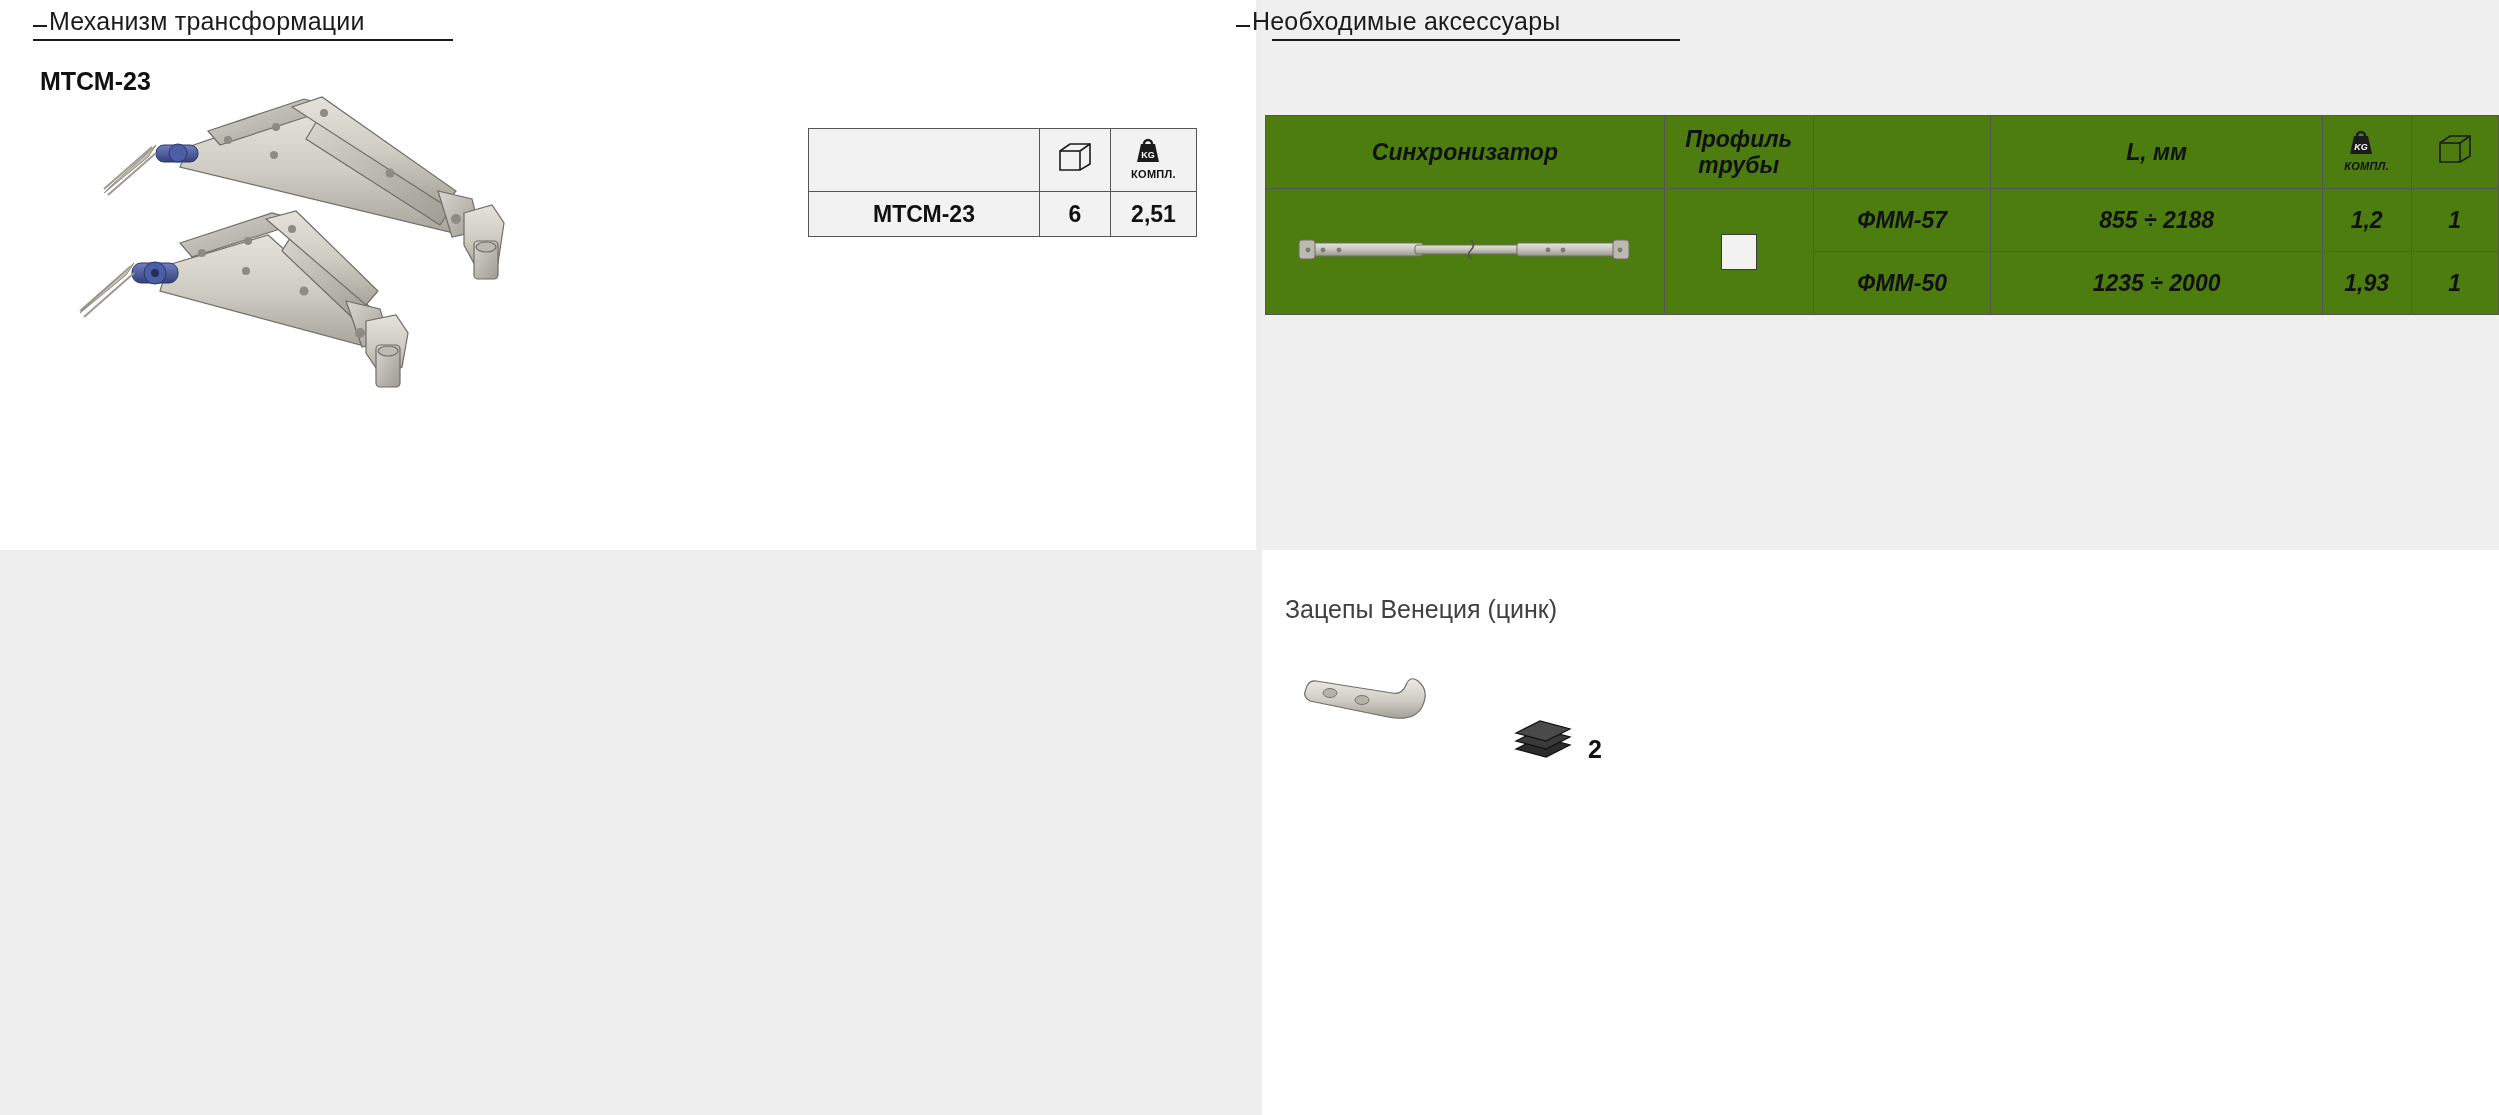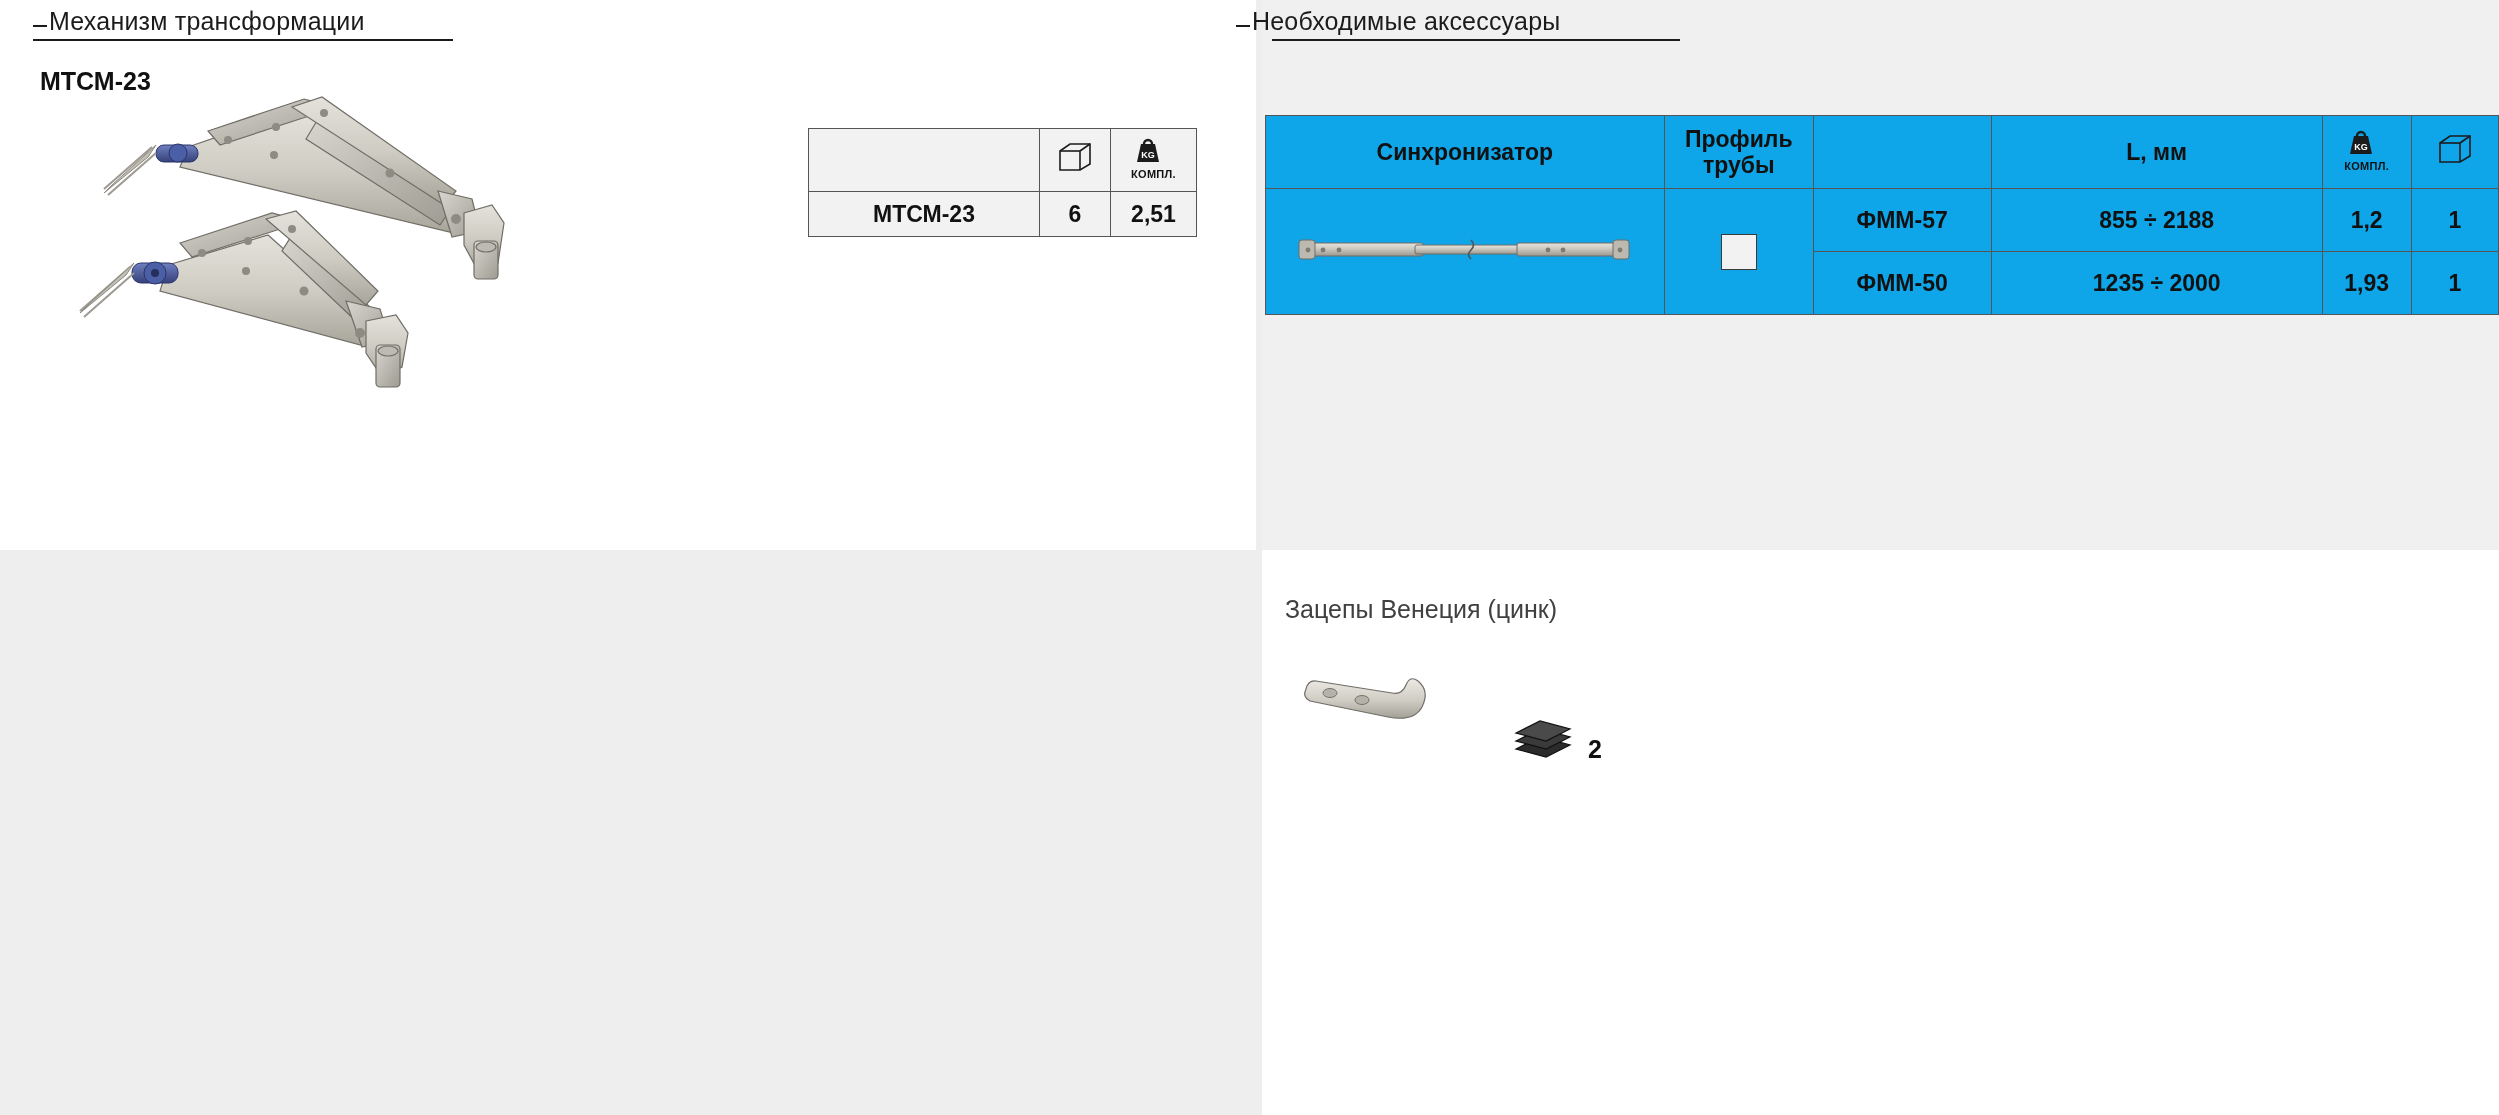--- a/index.html
+++ b/index.html
@@ -159,21 +159,22 @@
     border-collapse: collapse;
     background: #f2f2f2;
   }
   .acc-table th, .acc-table td {
     border: 1px solid #555555;
     font-size: 23px;
     font-weight: bold;
     color: #111111;
     text-align: center;
     padding: 0 6px;
-    background: #0ea5e9;
+    background: #4d7c0f;
+    font-style: italic;
   }
   .acc-table th { height: 72px; }
   .acc-table td { height: 62px; }
   .col-sync    { width: 392px; }
   .col-profile { width: 140px; margin-left: 12px; }
   .col-code    { width: 175px; }
   .col-len     { width: 355px; }
   .col-wt      { width: 80px; }
   .col-box     { width: 80px; }
 

